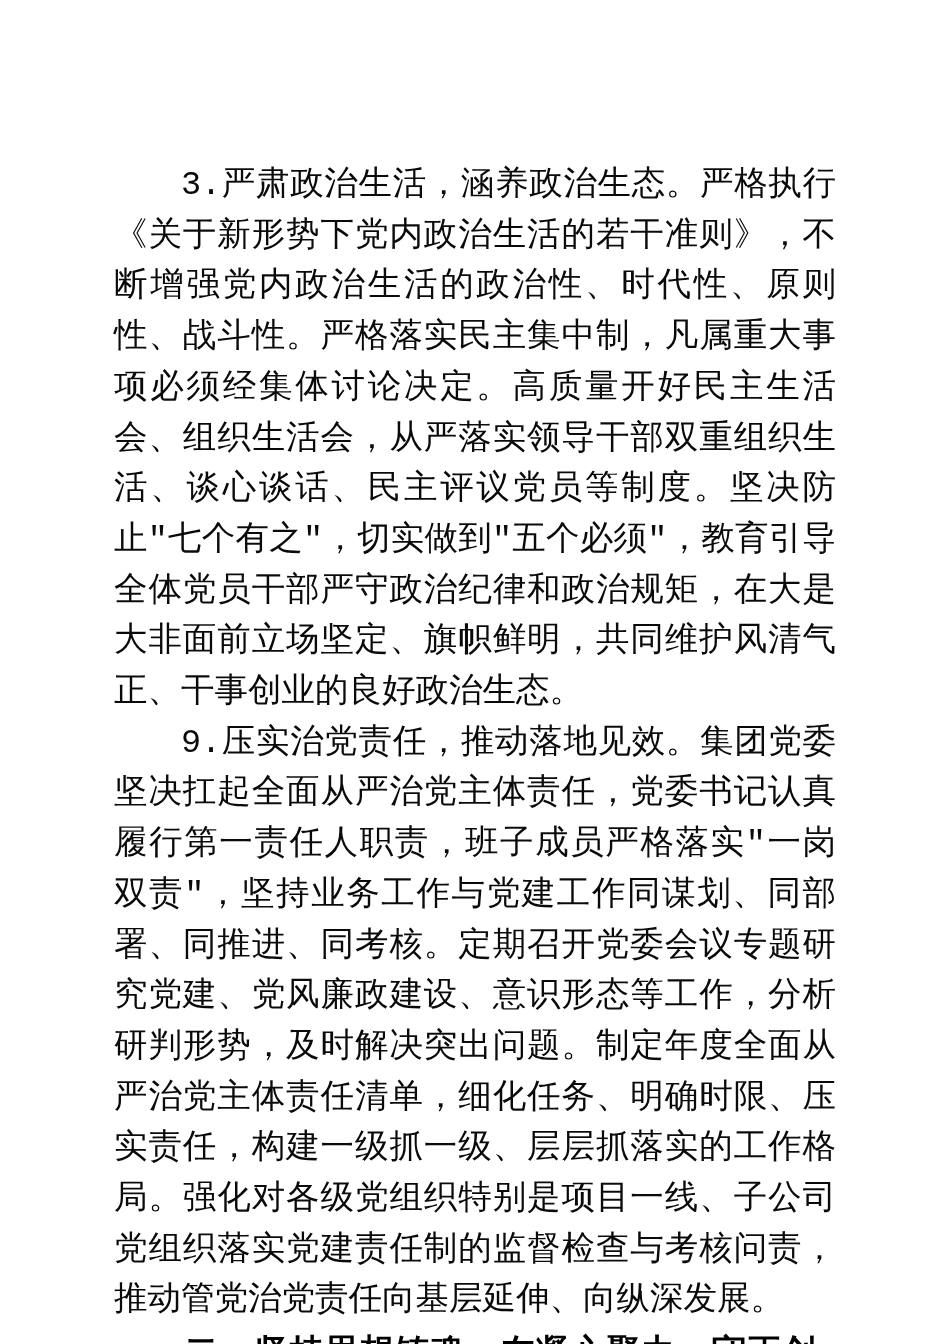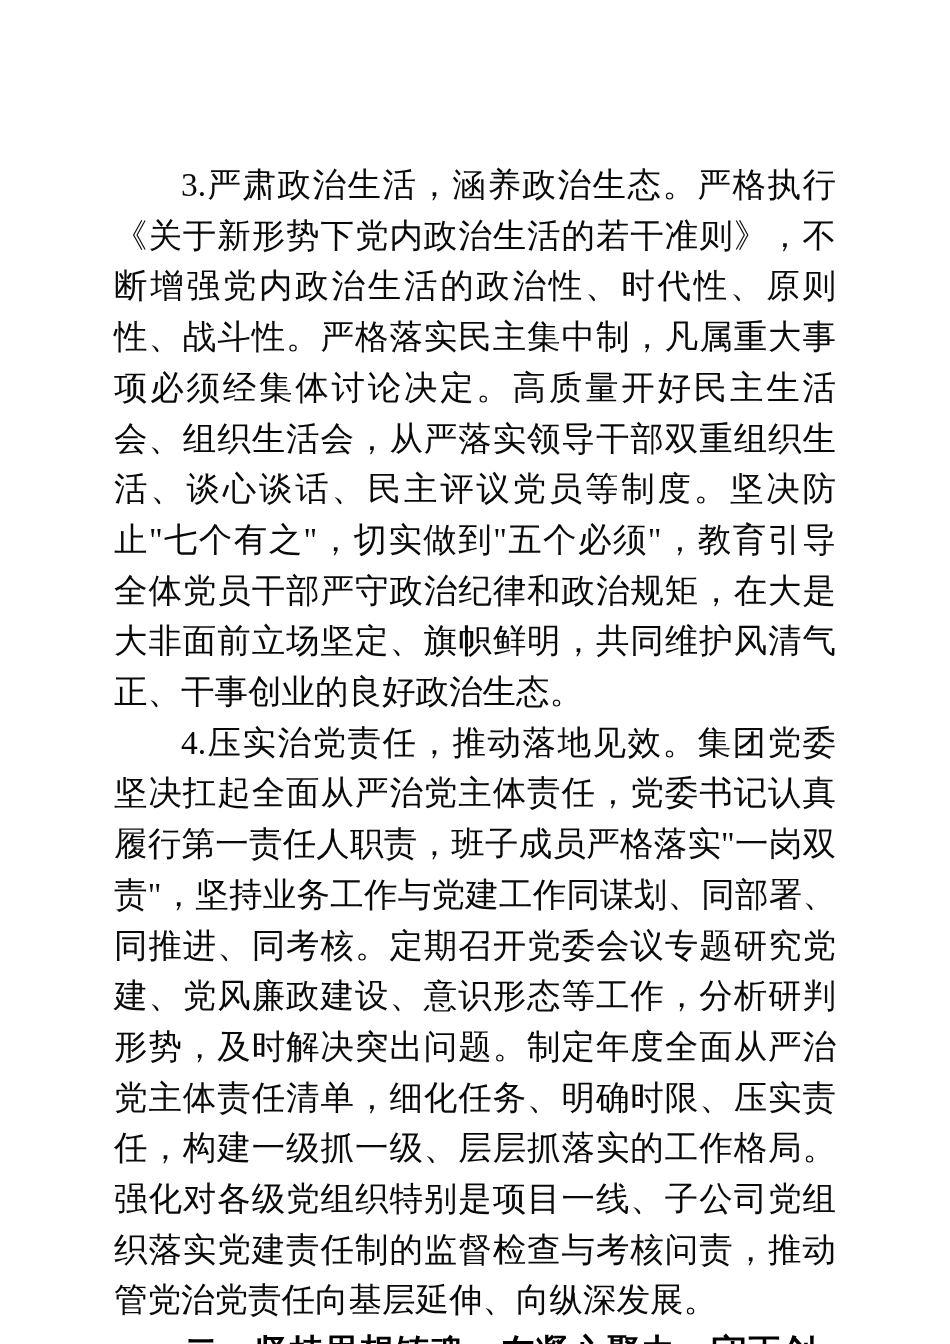--- a/index.html
+++ b/index.html
@@ -16,21 +16,21 @@
     overflow: hidden;
     box-sizing: border-box;
   }
   .doc-body {
     position: absolute;
     left: 114px;
     top: 160px;
     width: 722px;
   }
   .para {
-    font-family: Liberation Serif, serif;
+    font-family: Liberation Mono, monospace;
     font-size: 33.5px;
     line-height: 50.7px;
     color: #0a0a0a;
     text-align: justify;
     text-justify: inter-character;
     text-indent: 67px;
     margin: 0 0 0 0;
     letter-spacing: 0px;
     font-weight: 400;
     word-break: break-all;
@@ -56,18 +56,18 @@
   }
 </style>
 </head>
 <body>
 
 <div class="page">
   <div class="doc-body">
 
     <p class="para">3.严肃政治生活，涵养政治生态。严格执行《关于新形势下党内政治生活的若干准则》，不断增强党内政治生活的政治性、时代性、原则性、战斗性。严格落实民主集中制，凡属重大事项必须经集体讨论决定。高质量开好民主生活会、组织生活会，从严落实领导干部双重组织生活、谈心谈话、民主评议党员等制度。坚决防止"七个有之"，切实做到"五个必须"，教育引导全体党员干部严守政治纪律和政治规矩，在大是大非面前立场坚定、旗帜鲜明，共同维护风清气正、干事创业的良好政治生态。</p>
 
-    <p class="para">4.压实治党责任，推动落地见效。集团党委坚决扛起全面从严治党主体责任，党委书记认真履行第一责任人职责，班子成员严格落实"一岗双责"，坚持业务工作与党建工作同谋划、同部署、同推进、同考核。定期召开党委会议专题研究党建、党风廉政建设、意识形态等工作，分析研判形势，及时解决突出问题。制定年度全面从严治党主体责任清单，细化任务、明确时限、压实责任，构建一级抓一级、层层抓落实的工作格局。强化对各级党组织特别是项目一线、子公司党组织落实党建责任制的监督检查与考核问责，推动管党治党责任向基层延伸、向纵深发展。</p>
+    <p class="para">9.压实治党责任，推动落地见效。集团党委坚决扛起全面从严治党主体责任，党委书记认真履行第一责任人职责，班子成员严格落实"一岗双责"，坚持业务工作与党建工作同谋划、同部署、同推进、同考核。定期召开党委会议专题研究党建、党风廉政建设、意识形态等工作，分析研判形势，及时解决突出问题。制定年度全面从严治党主体责任清单，细化任务、明确时限、压实责任，构建一级抓一级、层层抓落实的工作格局。强化对各级党组织特别是项目一线、子公司党组织落实党建责任制的监督检查与考核问责，推动管党治党责任向基层延伸、向纵深发展。</p>
 
     <p class="heading heading-cjk">二、坚持思想铸魂，在凝心聚力、守正创新上实现新提升</p>
 
   </div>
 </div>
 
 </body></html>

